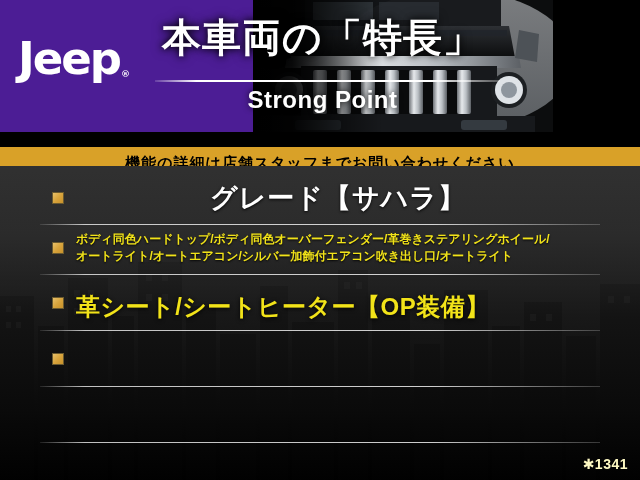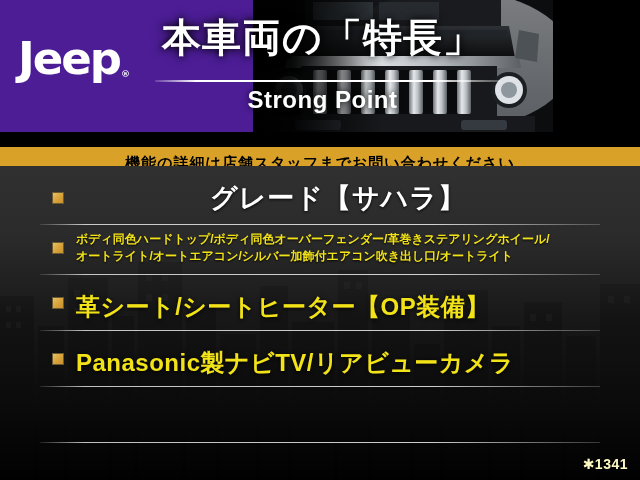--- a/index.html
+++ b/index.html
@@ -413,23 +413,20 @@
       <div class="row row-item row-seat">
         <span class="bullet"></span>
         <div class="row-content">
           <div class="item-text item-yellow">革シート/シートヒーター【OP装備】</div>
         </div>
       </div>
       <div class="divider div-3"></div>
 
       <div class="row row-item row-navi">
         <span class="bullet"></span>
-        <div class="row-content">
-          <div class="item-text item-yellow">Panasonic製ナビTV/リアビューカメラ</div>
-        </div>
       </div>
       <div class="divider div-4"></div>
 
       <div class="divider div-5"></div>
 
     </div>
   </div>
 
   <div class="footer-code">✱1341</div>
 

